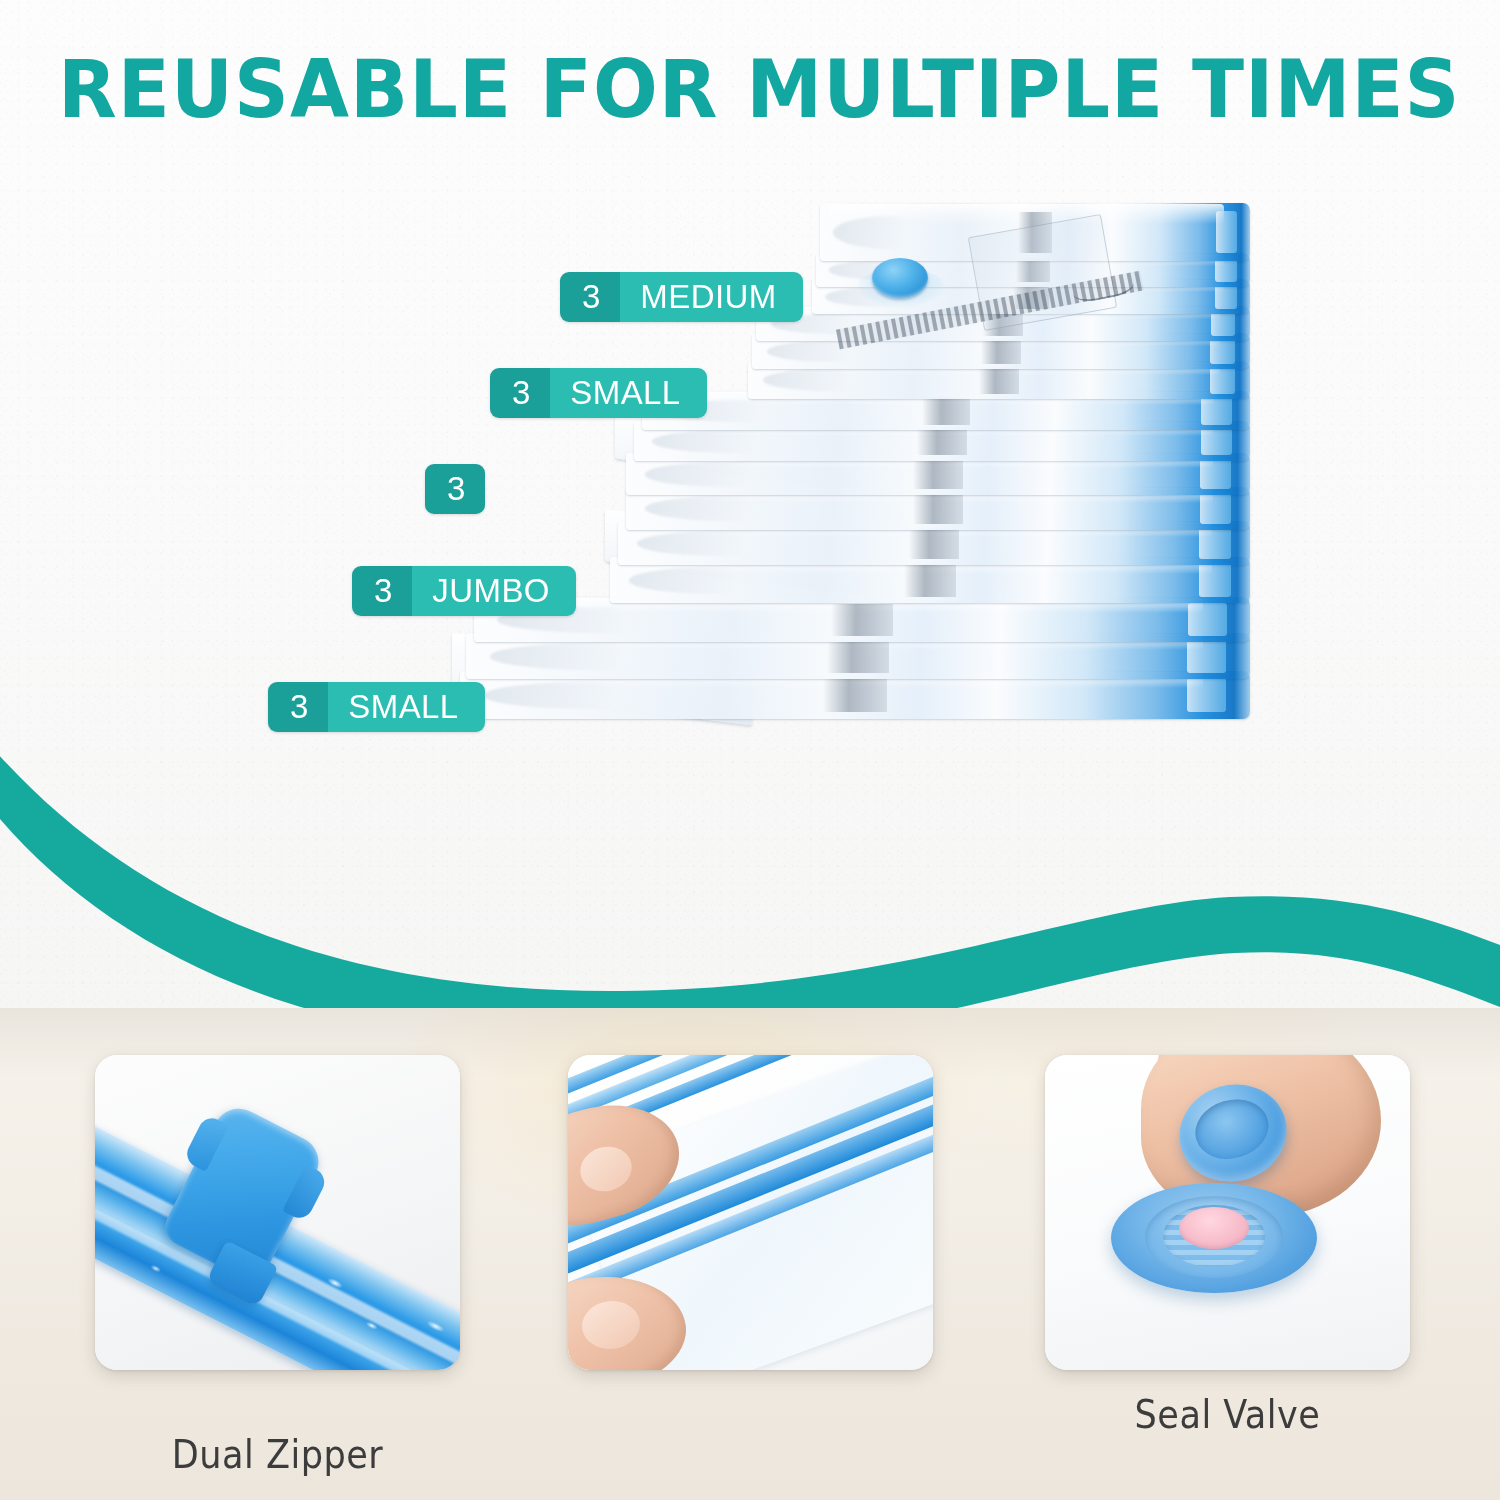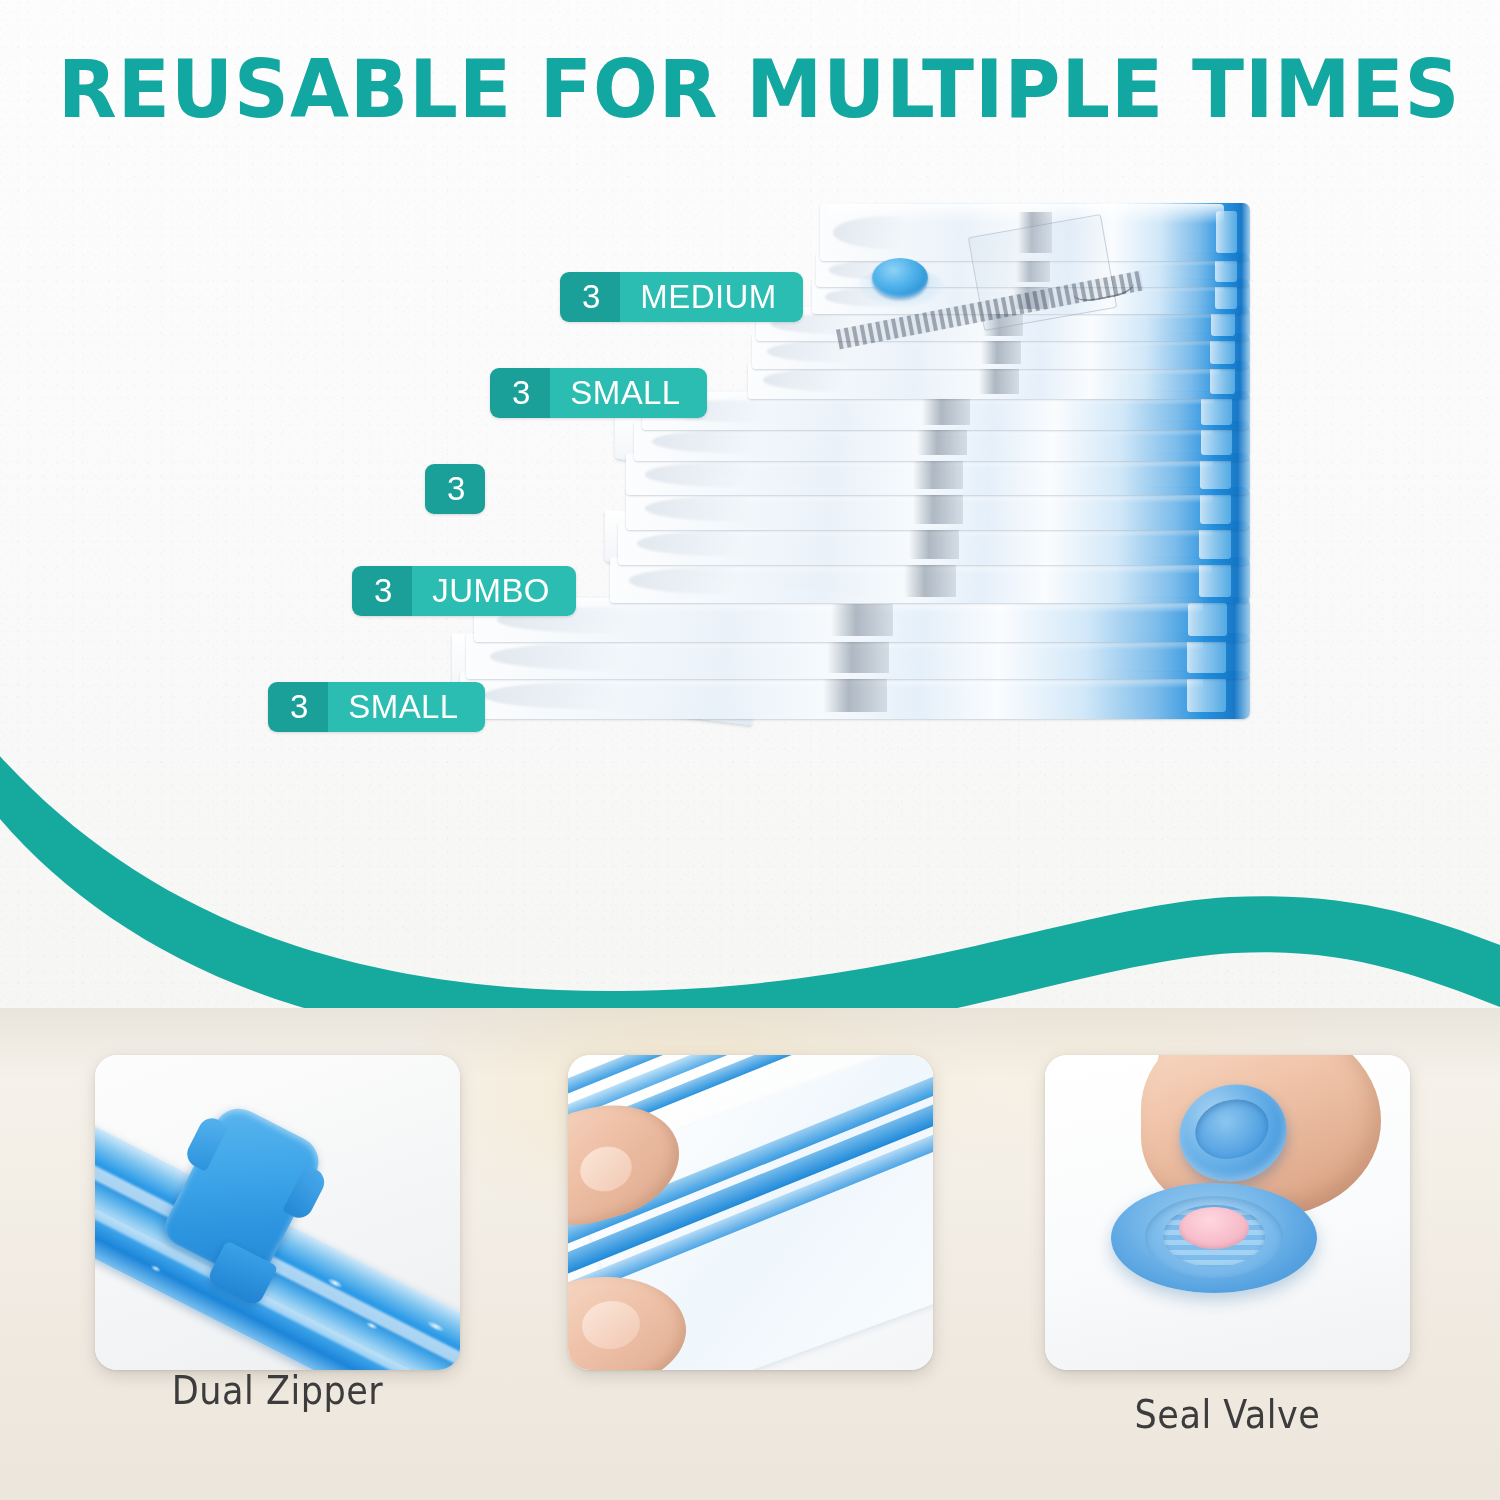--- a/index.html
+++ b/index.html
@@ -516,16 +516,16 @@
       <div class="c3-finger" style="left:224px; top:-52px; transform:rotate(-2deg);"></div>
       <div class="c3-hand"></div>
       <div class="c3-cap"></div>
       <div class="c3-base"></div>
       <div class="c3-ring2"></div>
       <div class="c3-thread"></div>
       <div class="c3-membrane"></div>
     </div>
   </div>
 
-  <div class="caption" style="left:95px; top:1368px;">Dual Zipper</div>
+  <div class="caption" style="left:95px; top:1432px;">Dual Zipper</div>
   <div class="caption" style="left:1045px; top:1392px;">Seal Valve</div>
 
 </div>
 
 </body></html>

